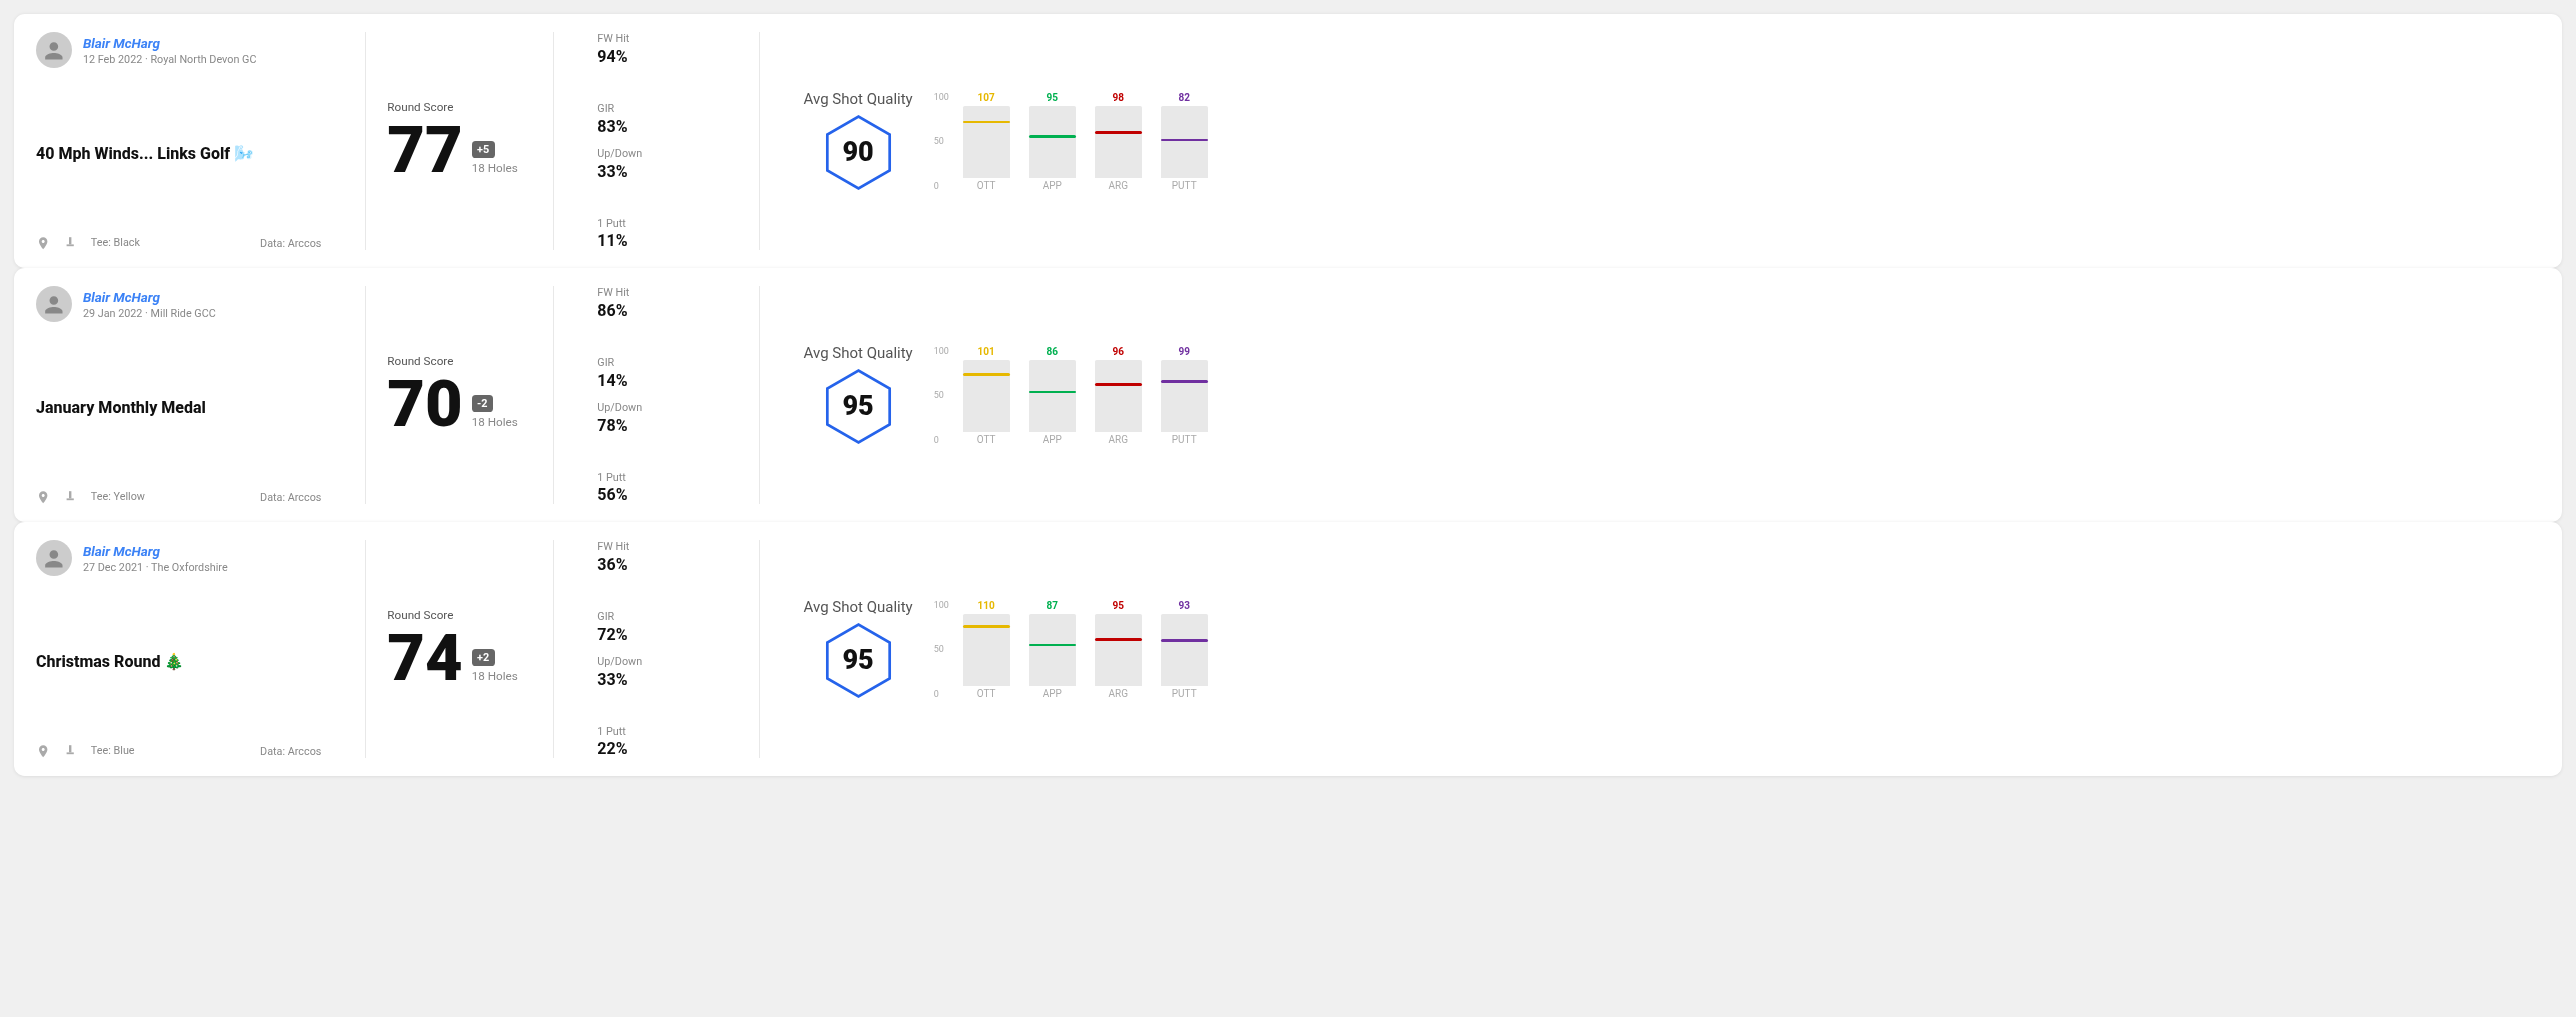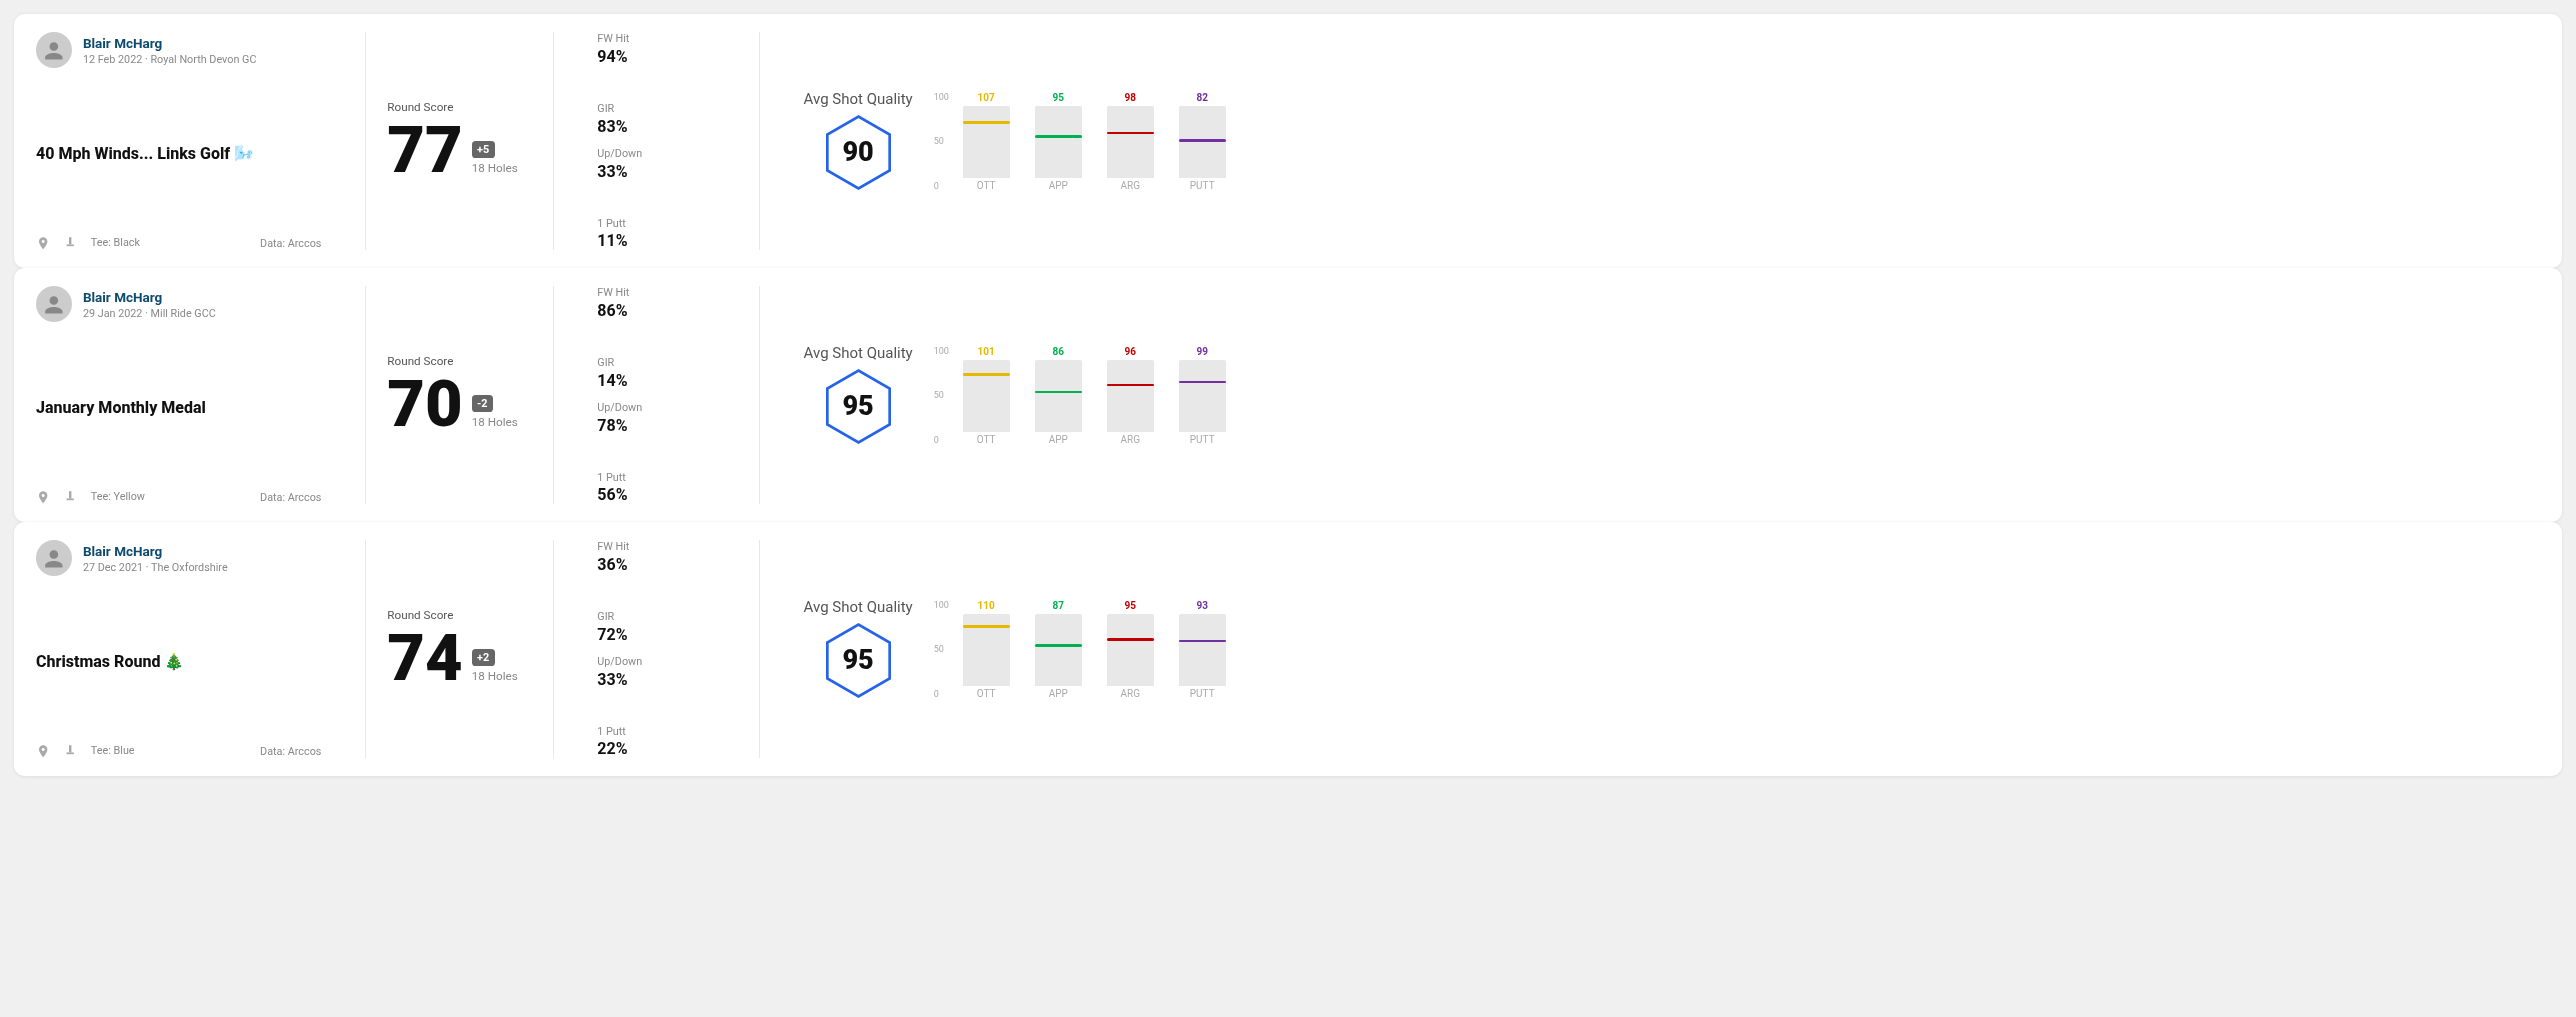--- a/index.html
+++ b/index.html
@@ -48,21 +48,22 @@
       height: 21.7px;
       fill: #888;
     }
     .player-info {
       display: flex;
       flex-direction: column;
     }
     .player-name {
       font-weight: 700;
       font-size: 13.5px;
-      color: #0c4a6e;
+      color: #3b82f6;
+      font-style: italic;
     }
     .player-meta {
       font-size: 10.8px;
       color: #888;
       margin-top: 1.8px;
     }
     .round-title {
       font-size: 16px;
       font-weight: 800;
       color: #111;
@@ -190,22 +191,22 @@
     }
     .hex-score {
       font-size: 27px;
       font-weight: 900;
       color: #111;
       position: relative;
       z-index: 1;
     }
     .bars-area {
       display: flex;
-      align-items: flex-start;
-      gap: 25px;
+      align-items: center;
+      gap: 19px;
       height: 99px;
       position: relative;
     }
     .bar-col {
       display: flex;
       flex-direction: column;
       align-items: center;
       gap: 1.8px;
     }
     .bar-value {

